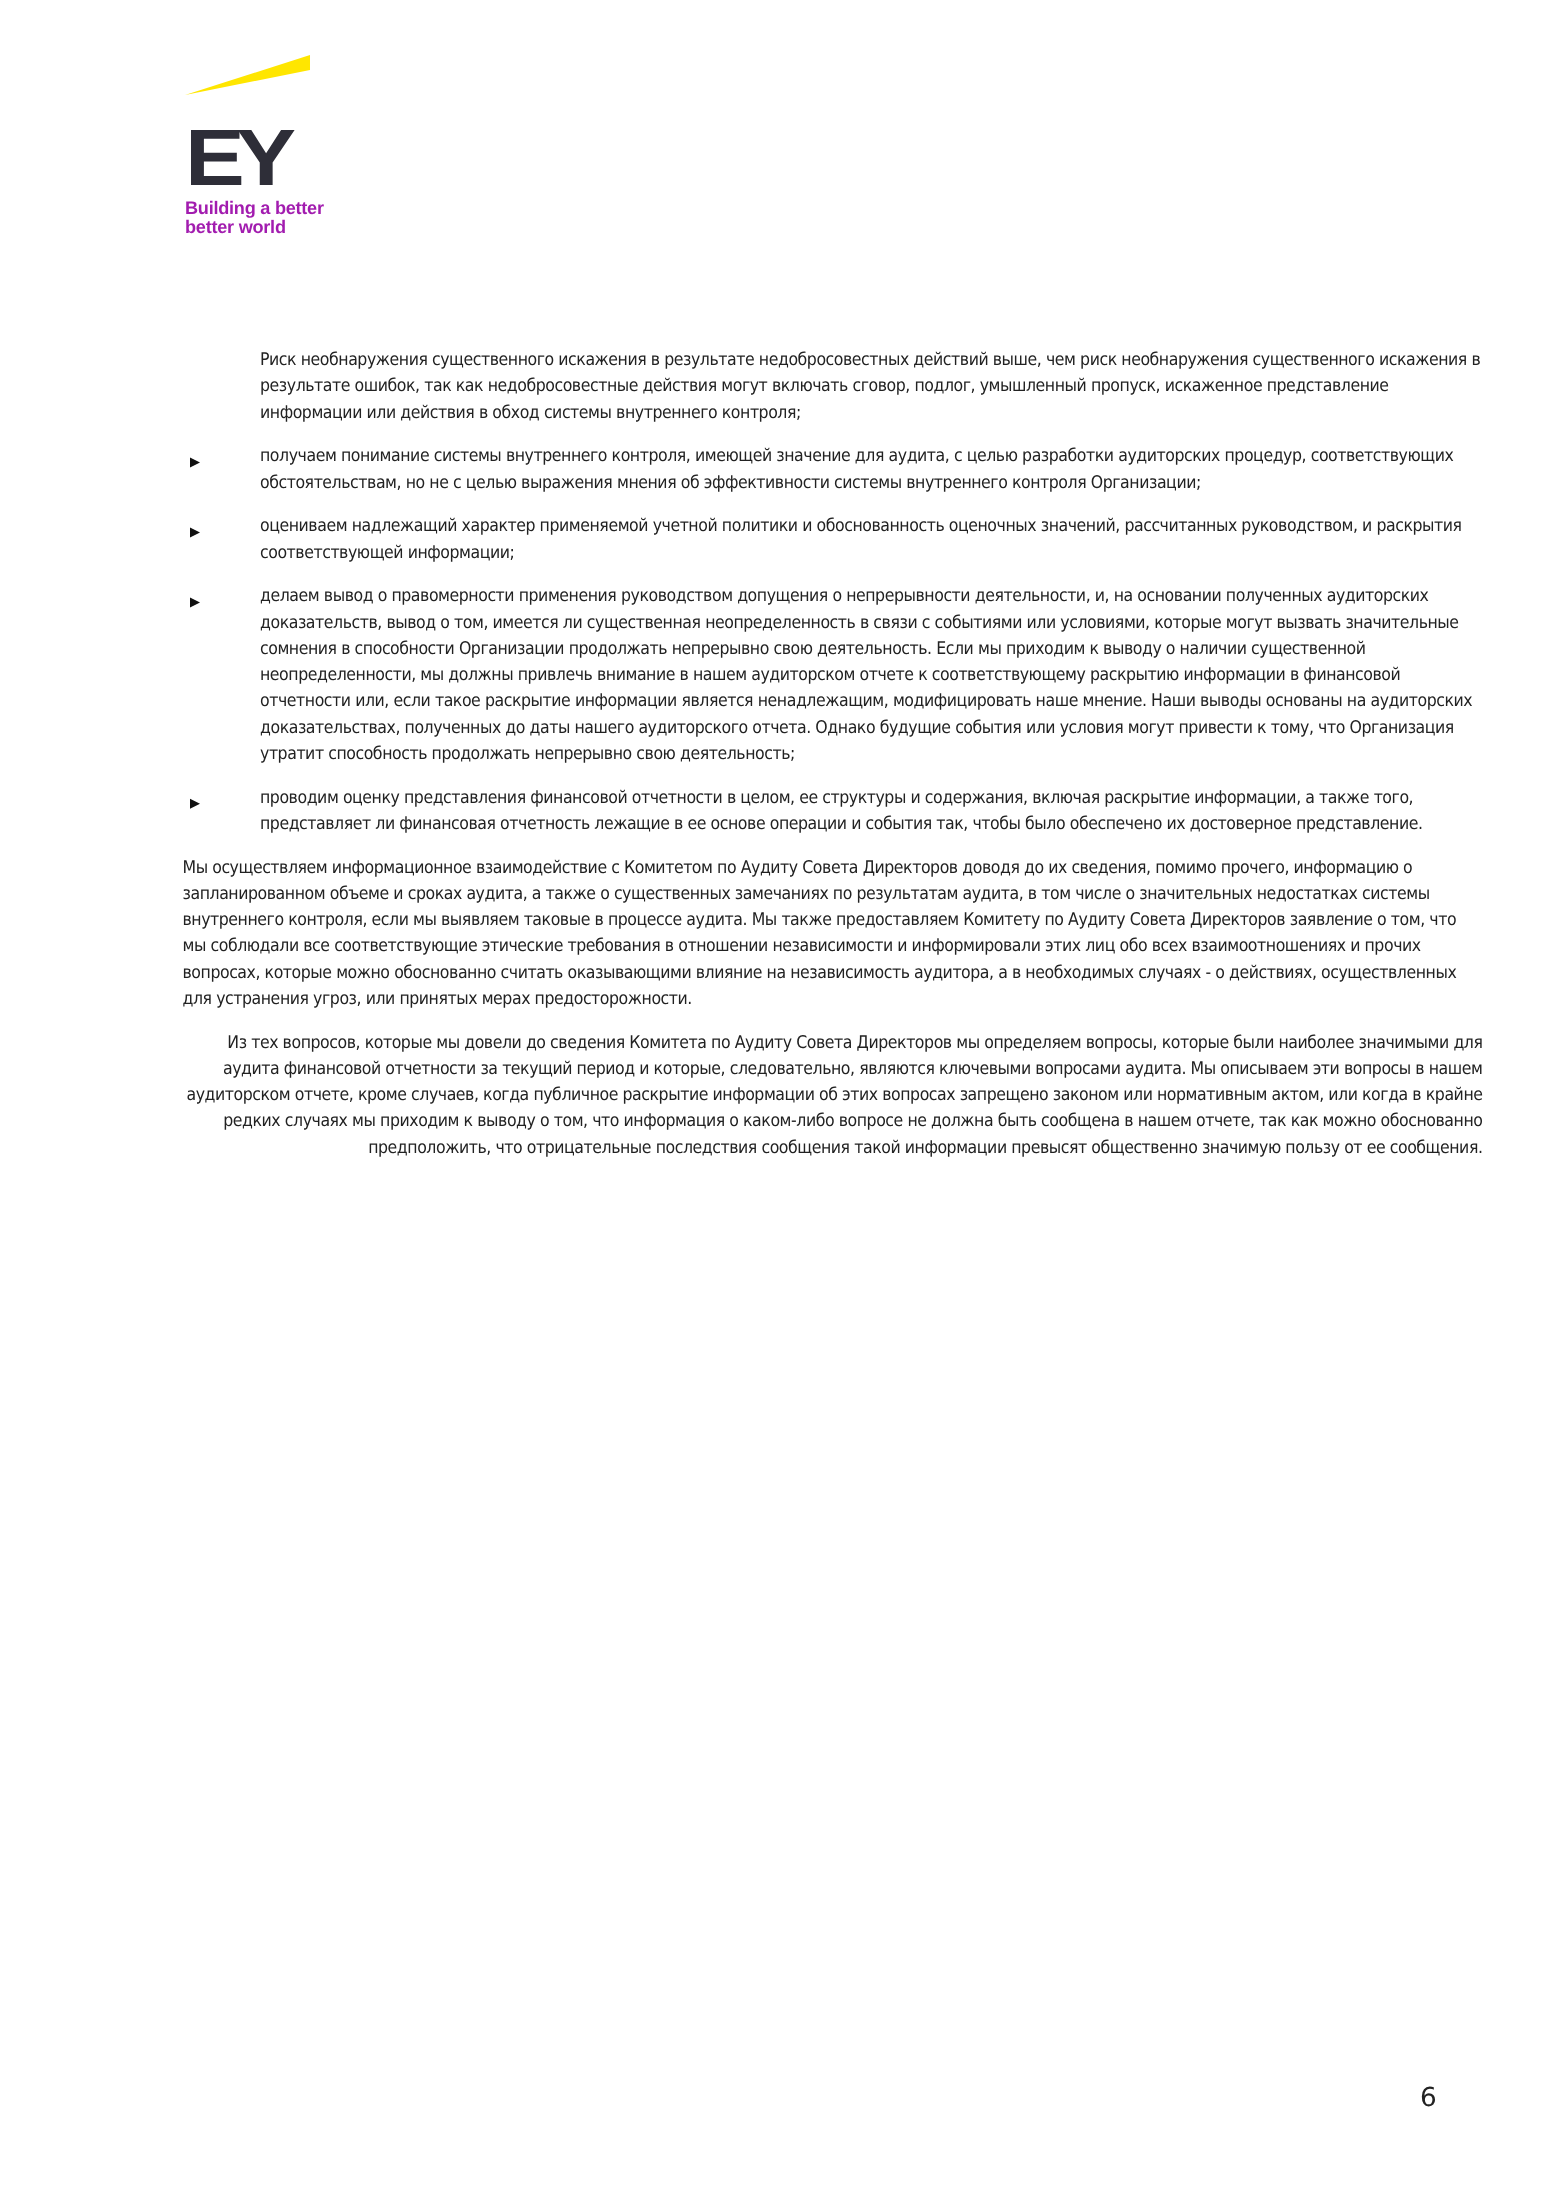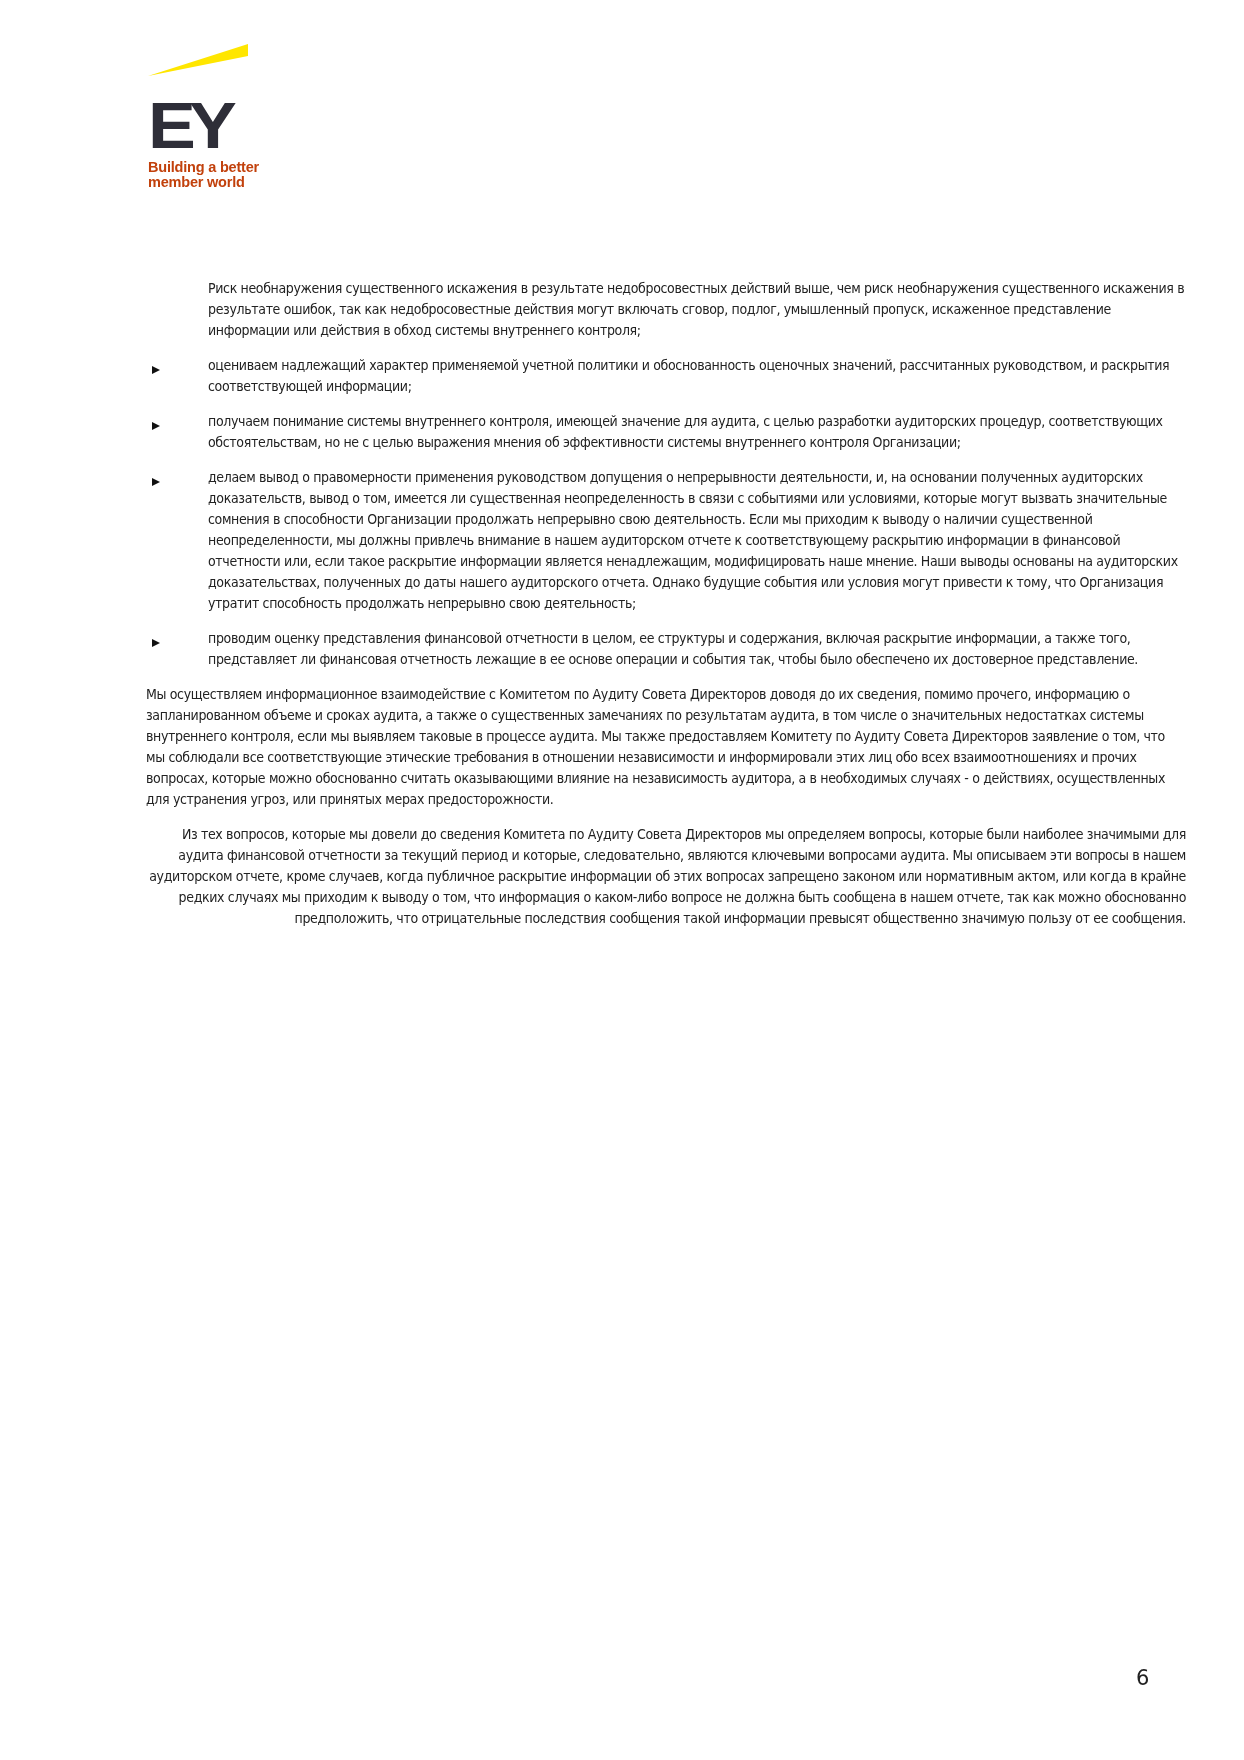--- a/index.html
+++ b/index.html
@@ -12,21 +12,21 @@
   .logo svg { display: block; }
   .logo-ey {
     position: absolute; left: 2px; top: 52px;
     font-family: "Liberation Sans", sans-serif; font-weight: bold;
     font-size: 64px; letter-spacing: -6px; color: #2e2e38; line-height: 64px;
     transform: scaleX(1.12); transform-origin: left top;
   }
   .logo-tag {
     position: absolute; left: 2px; top: 118px;
     font-family: "Liberation Sans", sans-serif; font-weight: bold;
-    font-size: 14.5px; line-height: 15px; color: #c2410c; letter-spacing: -0.2px;
+    font-size: 14.5px; line-height: 15px; color: #a21caf; letter-spacing: -0.2px;
   }
   .content {
     position: absolute; left: 146px; top: 278px; width: 1040px;
     font-size: 14px; line-height: 21px; letter-spacing: -0.35px;
   }
   .content p { margin: 0; }
   .indent { padding-left: 62px; }
   .bullet-list { margin: 14px 0 0 0; padding: 0; list-style: none; }
   .bullet-item { position: relative; padding-left: 62px; margin-bottom: 14px; }
   .bullet-icon {
@@ -48,35 +48,35 @@
 </head>
 <body>
 
 <div class="logo">
   <svg width="150" height="40">
     <polygon points="2,34 102,2 102,14" fill="#FFE600"></polygon>
   </svg>
   <div class="logo-ey">EY</div>
   <div class="logo-tag">
     <div>Building a better</div>
-    <div>member world</div>
+    <div>better world</div>
   </div>
 </div>
 
 <div class="content">
   <p class="indent">Риск необнаружения существенного искажения в результате недобросовестных действий выше, чем риск необнаружения существенного искажения в результате ошибок, так как недобросовестные действия могут включать сговор, подлог, умышленный пропуск, искаженное представление информации или действия в обход системы внутреннего контроля;</p>
 
   <ul class="bullet-list">
     <li class="bullet-item">
       <span class="bullet-icon"></span>
-      <span>оцениваем надлежащий характер применяемой учетной политики и обоснованность оценочных значений, рассчитанных руководством, и раскрытия соответствующей информации;</span>
+      <span>получаем понимание системы внутреннего контроля, имеющей значение для аудита, с целью разработки аудиторских процедур, соответствующих обстоятельствам, но не с целью выражения мнения об эффективности системы внутреннего контроля Организации;</span>
     </li>
     <li class="bullet-item">
       <span class="bullet-icon"></span>
-      <span>получаем понимание системы внутреннего контроля, имеющей значение для аудита, с целью разработки аудиторских процедур, соответствующих обстоятельствам, но не с целью выражения мнения об эффективности системы внутреннего контроля Организации;</span>
+      <span>оцениваем надлежащий характер применяемой учетной политики и обоснованность оценочных значений, рассчитанных руководством, и раскрытия соответствующей информации;</span>
     </li>
     <li class="bullet-item">
       <span class="bullet-icon"></span>
       <span>делаем вывод о правомерности применения руководством допущения о непрерывности деятельности, и, на основании полученных аудиторских доказательств, вывод о том, имеется ли существенная неопределенность в связи с событиями или условиями, которые могут вызвать значительные сомнения в способности Организации продолжать непрерывно свою деятельность. Если мы приходим к выводу о наличии существенной неопределенности, мы должны привлечь внимание в нашем аудиторском отчете к соответствующему раскрытию информации в финансовой отчетности или, если такое раскрытие информации является ненадлежащим, модифицировать наше мнение. Наши выводы основаны на аудиторских доказательствах, полученных до даты нашего аудиторского отчета. Однако будущие события или условия могут привести к тому, что Организация утратит способность продолжать непрерывно свою деятельность;</span>
     </li>
     <li class="bullet-item">
       <span class="bullet-icon"></span>
       <span>проводим оценку представления финансовой отчетности в целом, ее структуры и содержания, включая раскрытие информации, а также того, представляет ли финансовая отчетность лежащие в ее основе операции и события так, чтобы было обеспечено их достоверное представление.</span>
     </li>
   </ul>

